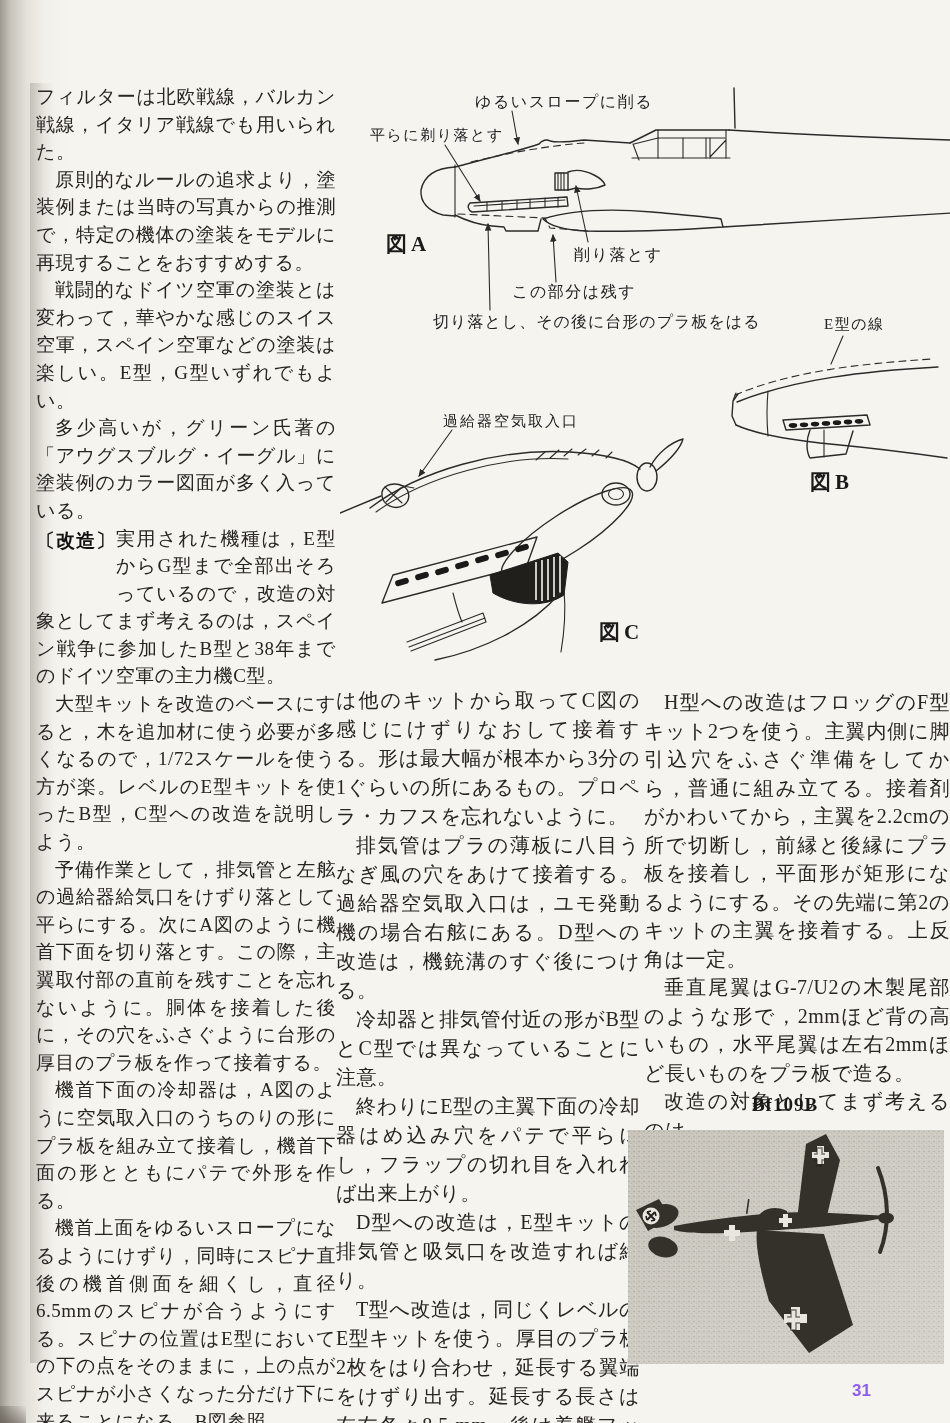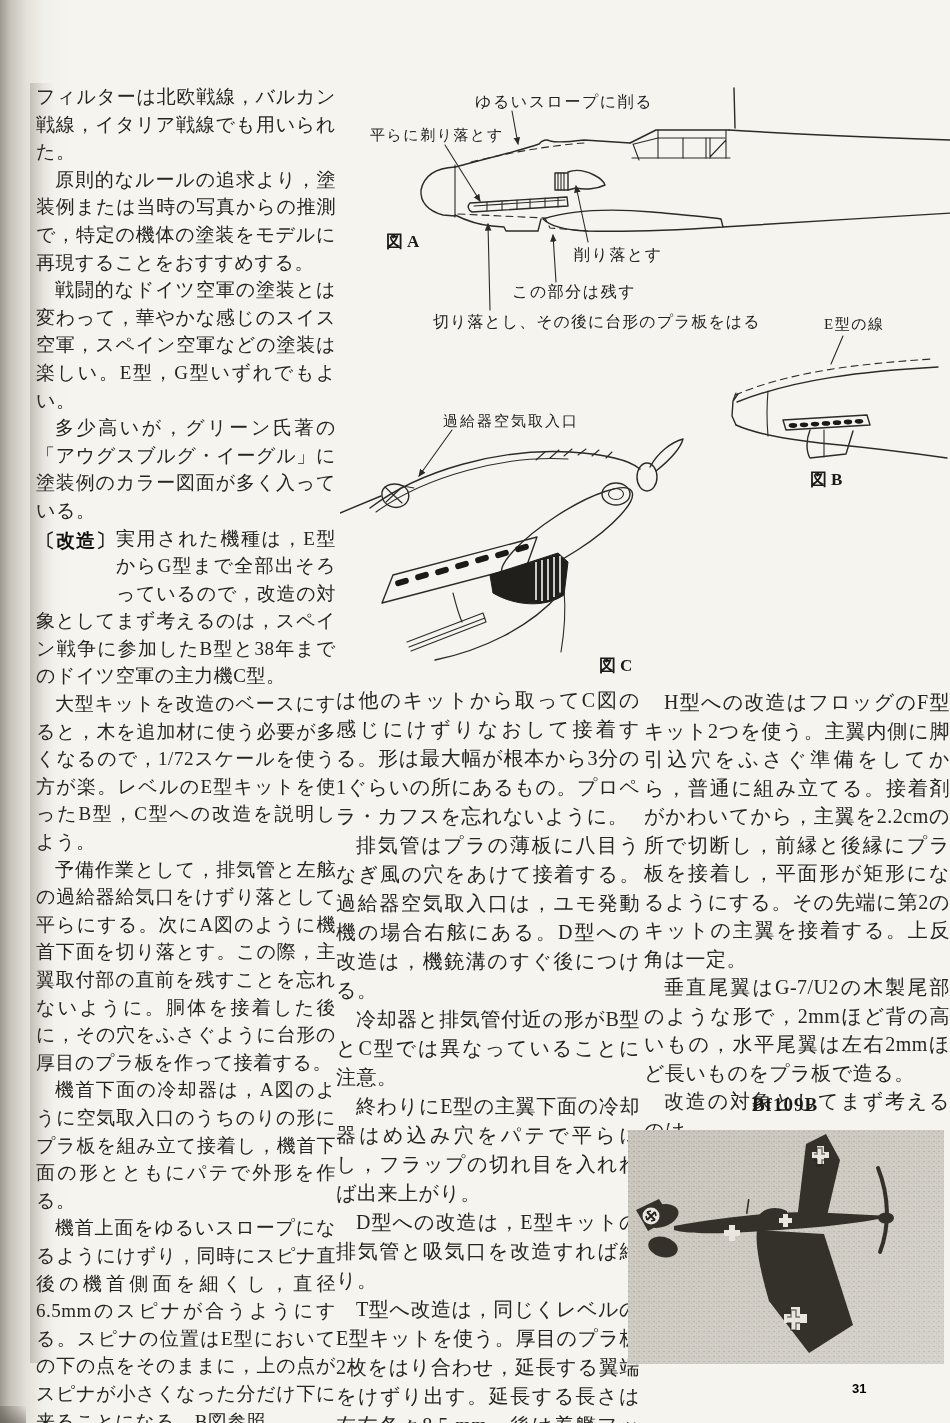--- a/index.html
+++ b/index.html
@@ -18,26 +18,26 @@
   .col p{margin:0;text-indent:1em;}
   .col p.noindent{text-indent:0;}
   .col-left{left:36px;top:83px;width:300px;font-size:19px;line-height:27.6px;}
   .col-mid{left:336px;top:686px;width:304px;font-size:20px;line-height:29px;}
   .col-right{left:644px;top:688px;width:306px;font-size:20px;line-height:28.5px;}
   .kaizo{float:left;width:80px;font-weight:bold;color:#141210;filter:blur(0.4px);
          font-size:19px;letter-spacing:1px;padding-top:2px;height:54px;}
   .credit{text-align:right;padding-right:26px;text-indent:0;margin-top:4px;}
   
   .figlabel{position:absolute;font-size:15px;letter-spacing:1.5px;white-space:nowrap;color:#222;}
-  .figtitle{position:absolute;font-size:17px;font-weight:bold;letter-spacing:4px;color:#1c1a18;}
+  .figtitle{position:absolute;font-size:21px;font-weight:bold;letter-spacing:4px;color:#1c1a18;}
   svg{position:absolute;}
   .photo-caption{position:absolute;left:700px;top:1094px;width:170px;text-align:center;
                  font-size:19px;font-weight:bold;letter-spacing:1px;color:#1b1916;}
-  .page-number{position:absolute;left:852px;top:1381px;font-size:13px;font-weight:bold;
-               font-family:"Liberation Sans","DejaVu Sans",sans-serif;color:#000000;}
+  .page-number{position:absolute;left:852px;top:1381px;font-size:17px;font-weight:bold;
+               font-family:"Liberation Sans","DejaVu Sans",sans-serif;color:#8b5cf6;}
   .stroke{fill:none;stroke:#2b2a28;stroke-width:1.4;stroke-linecap:round;stroke-linejoin:round;}
   .thin{stroke-width:1.1;}
   .dash{stroke-dasharray:7 5;}
 </style>
 </head>
 <body>
 
 <div class="page">
   <div class="gutter-shadow"></div>
   <div class="corner-dark"></div>
@@ -205,21 +205,21 @@
     <path d="M150,185 L218,163 L228,172 L224,205 C205,218 175,216 153,203 Z" fill="#211f1c" stroke="#211f1c"></path>
     <path d="M196,172 L196,210 M202,170 L202,211 M208,169 L208,210 M214,167 L214,207 M220,166 L220,203" stroke="#f6f4ef" stroke-width="1.6" fill="none"></path>
 
     <path class="stroke" d="M95,270 C140,261 190,238 220,203"></path>
     <path class="stroke thin" d="M113,203 C116,215 119,225 122,232"></path>
     <path class="stroke thin" d="M224,200 C226,222 224,244 221,262"></path>
 
     <path class="stroke thin" d="M67,252 L143,223 M69,257 L145,228 M71,261 L146,232 M143,223 L146,232"></path>
   </svg>
   <div class="figlabel" style="left:443px;top:412px;letter-spacing:2px;">過給器空気取入口</div>
-  <div class="figtitle" style="left:599px;top:654px;">図C</div>
+  <div class="figtitle" style="left:599px;top:618px;">図C</div>
 
   <div class="photo-caption">Bf109B</div>
   <svg style="left:628px;top:1130px;" width="316" height="234" viewBox="0 0 316 234">
     <defs>
       <pattern id="grain" width="5" height="5" patternUnits="userSpaceOnUse">
         <rect width="5" height="5" fill="#c9c5bc"></rect>
         <circle cx="1" cy="1.5" r="0.8" fill="rgba(96,90,82,0.30)"></circle>
         <circle cx="3.6" cy="3.4" r="0.7" fill="rgba(140,134,124,0.28)"></circle>
         <circle cx="2.4" cy="4.4" r="0.5" fill="rgba(230,228,222,0.5)"></circle>
       </pattern>

